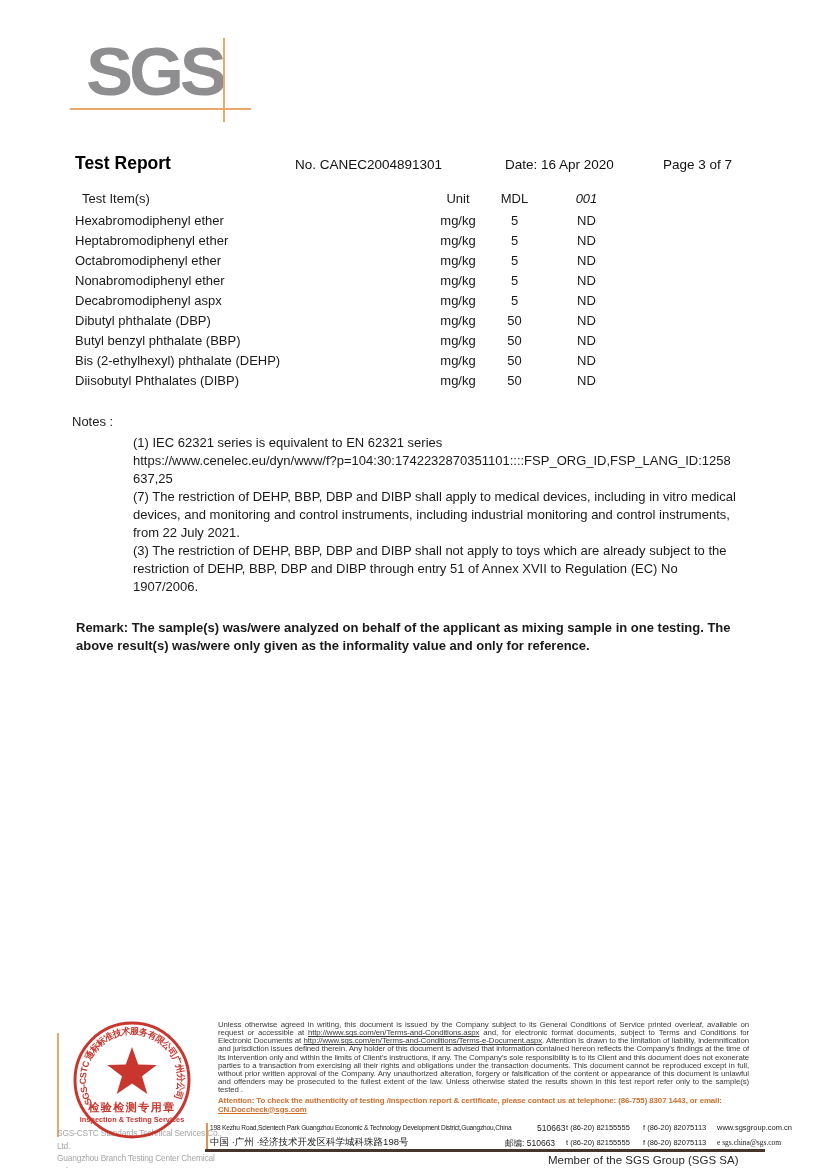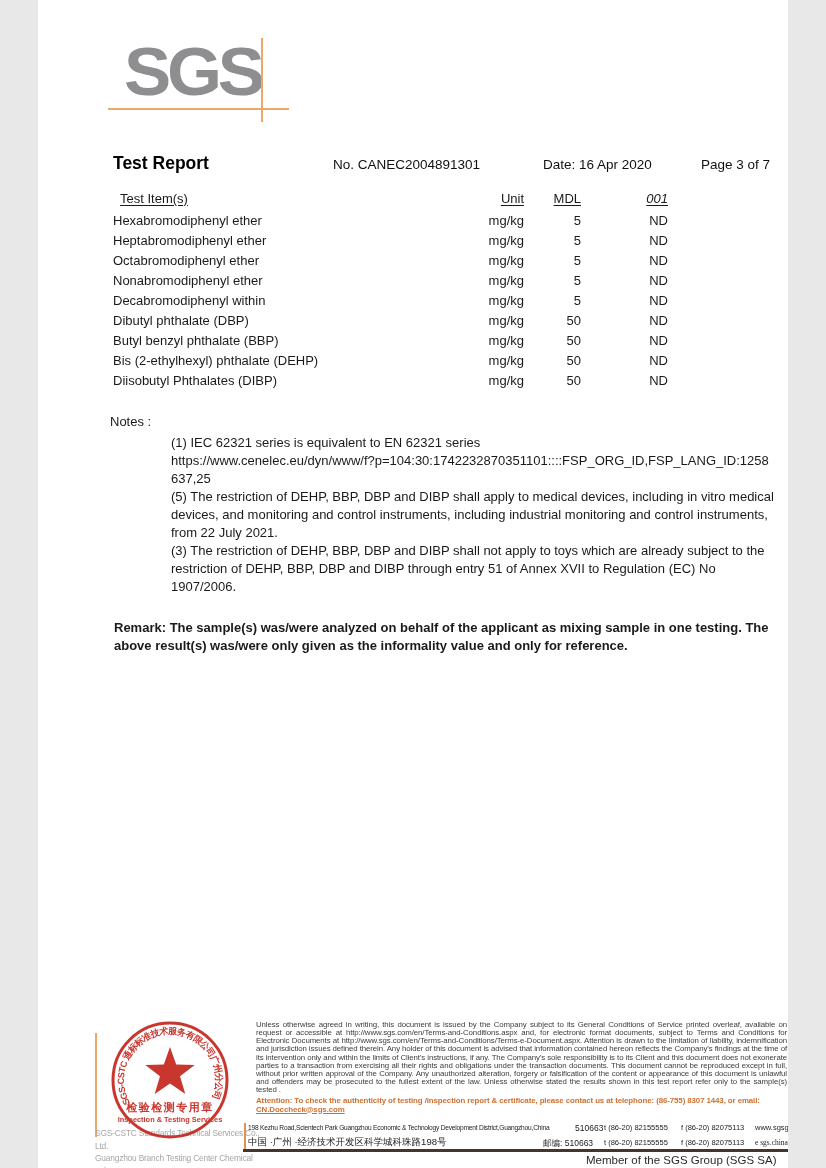--- a/index.html
+++ b/index.html
@@ -1,19 +1,19 @@
 <!DOCTYPE html>
 <html><head>
 <meta charset="utf-8">
 <style>
   * { margin:0; padding:0; box-sizing:border-box; }
   html,body { background:#e8e8e8; }
   body { font-family:"Liberation Sans","DejaVu Sans",sans-serif; }
   .page {
-    position:relative; width:750px; height:1168px; margin:0 auto;
+    position:relative; width:826px; height:1168px; margin:0 auto;
     background:#ffffff; overflow:hidden; color:#1a1a1a;
   }
   .abs { position:absolute; }
 
   
   .logo-text {
     left:86px; top:34px; font-size:68px; font-weight:bold;
     color:#8e8e90; letter-spacing:-4px; line-height:74px;
     transform:scaleX(1.04); transform-origin:left;
   }
@@ -26,43 +26,43 @@
   .report-no   { left:295px; }
   .report-date { left:505px; }
   .report-page { left:663px; }
 
   
   .rtable { left:75px; top:186px; width:555px; font-size:13px; }
   .thead, .trow { display:grid; grid-template-columns:355px 56px 57px 87px; align-items:center; }
   .thead { height:24px; }
   .trow  { height:20px; }
   .cell-item { text-align:left; }
-  .cell-c    { text-align:right; }
-  .thead .hd { text-decoration:underline; text-underline-offset:2px; }
+  .cell-c    { text-align:center; }
+  .thead .hd { text-underline-offset:2px; }
   .hd-item { padding-left:7px; }
   .hd-sample { font-style:italic; }
 
   
   .notes-label { left:72px; top:414px; font-size:13px; }
   .note-lines  { left:133px; top:434px; font-size:13px; }
   .note-lines div { height:18px; line-height:18px; white-space:nowrap; }
 
   
   .remark { left:76px; top:619px; font-size:13px; }
   .remark div { height:18px; line-height:18px; white-space:nowrap;font-weight:bold; }
 
   
   .left-orange-vline { left:57px; top:1033px; width:2px; height:104px; background:#eaa968; }
   .company-lines { left:57px; top:1127px; width:168px; font-size:8.4px; line-height:12.6px;
                    color:#a6a6a6; letter-spacing:-0.2px; }
   .stamp-svg { left:60px; top:1017px; opacity:0.92; }
 
   .legal { left:218px; top:1021px; width:531px; font-size:7.85px; line-height:8.15px;
            text-align:justify; color:#3d3d3d; letter-spacing:-0.1px; }
-  .legal span.u { }
+  .legal span.u { text-decoration:underline; }
   .attention { left:218px; top:1097px; width:542px; font-size:7.9px; line-height:8.6px;
                font-weight:bold; color:#cf7030; letter-spacing:-0.1px; }
   .attention span.u { text-decoration:underline; }
 
   .addr-vbar { left:206px; top:1123px; width:2px; height:27px; background:#e0924e; }
   .addr { color:#222; white-space:nowrap; }
   .addr-en      { left:210px; top:1124px; font-size:6.6px; letter-spacing:-0.2px; }
   .addr-en-zip  { left:537px; top:1123px; font-size:8.5px; }
   .addr-t1      { left:566px; top:1123px; font-size:7.5px; }
   .addr-f1      { left:643px; top:1123px; font-size:7.5px; }
@@ -116,21 +116,21 @@
           <div class="cell-c">5</div>
           <div class="cell-c">ND</div>
         </div>
         <div class="trow">
           <div class="cell-item">Nonabromodiphenyl ether</div>
           <div class="cell-c">mg/kg</div>
           <div class="cell-c">5</div>
           <div class="cell-c">ND</div>
         </div>
         <div class="trow">
-          <div class="cell-item">Decabromodiphenyl within</div>
+          <div class="cell-item">Decabromodiphenyl aspx</div>
           <div class="cell-c">mg/kg</div>
           <div class="cell-c">5</div>
           <div class="cell-c">ND</div>
         </div>
         <div class="trow">
           <div class="cell-item">Dibutyl phthalate (DBP)</div>
           <div class="cell-c">mg/kg</div>
           <div class="cell-c">50</div>
           <div class="cell-c">ND</div>
         </div>
@@ -153,21 +153,21 @@
           <div class="cell-c">ND</div>
         </div>
       </div>
   </div>
 
   <div class="abs notes-label">Notes :</div>
   <div class="abs note-lines">
       <div>(1) IEC 62321 series is equivalent to EN 62321 series</div>
       <div>https://www.cenelec.eu/dyn/www/f?p=104:30:1742232870351101::::FSP_ORG_ID,FSP_LANG_ID:1258</div>
       <div>637,25</div>
-      <div>(5) The restriction of DEHP, BBP, DBP and DIBP shall apply to medical devices, including in vitro medical</div>
+      <div>(7) The restriction of DEHP, BBP, DBP and DIBP shall apply to medical devices, including in vitro medical</div>
       <div>devices, and monitoring and control instruments, including industrial monitoring and control instruments,</div>
       <div>from 22 July 2021.</div>
       <div>(3) The restriction of DEHP, BBP, DBP and DIBP shall not apply to toys which are already subject to the</div>
       <div>restriction of DEHP, BBP, DBP and DIBP through entry 51 of Annex XVII to Regulation (EC) No</div>
       <div>1907/2006.</div>
     </div>
 
   <div class="abs remark">
       <div>Remark: The sample(s) was/were analyzed on behalf of the applicant as mixing sample in one testing. The</div>
       <div>above result(s) was/were only given as the informality value and only for reference.</div>

